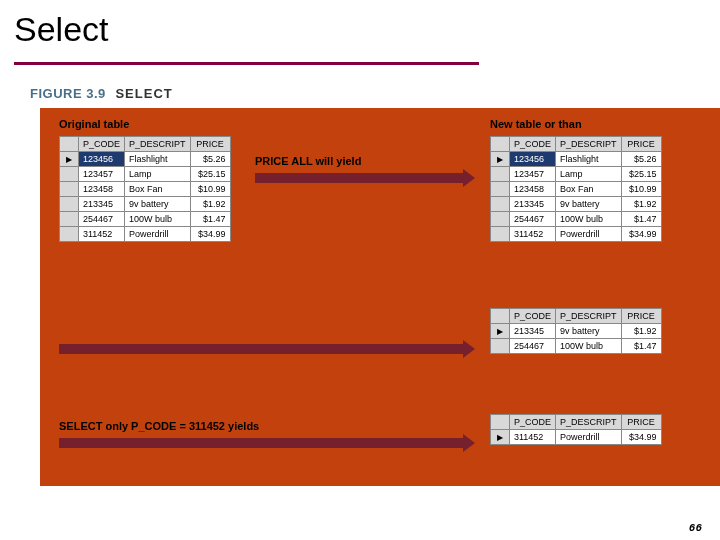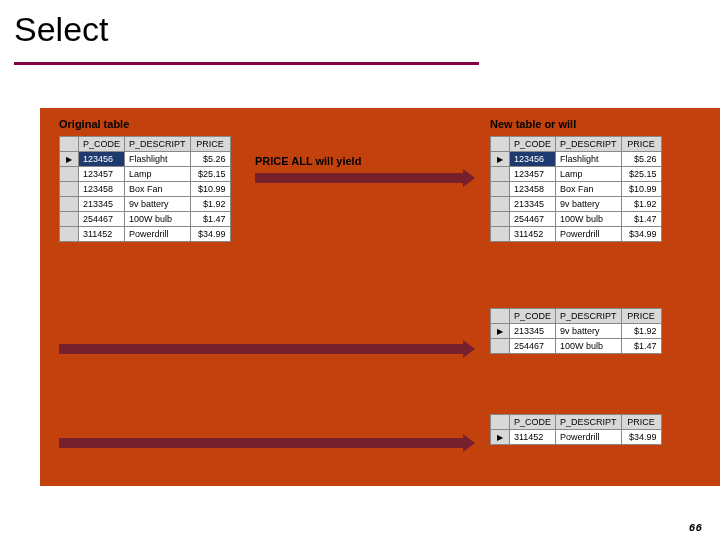--- a/index.html
+++ b/index.html
@@ -46,28 +46,33 @@
   .pagenum{position:absolute;right:18px;bottom:6px;font-family:"Courier New",monospace;font-style:italic;font-weight:700;font-size:11px;color:#000}
 </style>
 </head>
 <body>
 
 <div class="slide">
 
   <div class="title">Select</div>
   <div class="title-rule"></div>
 
+  <div class="figure-caption">
+    <span class="fig-num">FIGURE 3.9</span>
+    <span class="fig-title">SELECT</span>
+  </div>
 
   <div class="panel-shadow"></div>
   <div class="panel">
 
     <div class="label label-orig">Original table</div>
-    <div class="label label-newl">New table or will</div>
+    <div class="label label-newl">New table or than</div>
 
     <div class="select-text select-t1">PRICE ALL will yield</div>
+    <div class="select-text select-t3">SELECT only P_CODE = 311452 yields</div>
 
     <div class="arrow arrow1"></div>
     <div class="arrow arrow2"></div>
     <div class="arrow arrow3"></div>
 
     <div class="tbl-wrap tbl-orig">
         <table class="db">
           <colgroup>
             <col class="c-mark">
             <col class="c-code">

